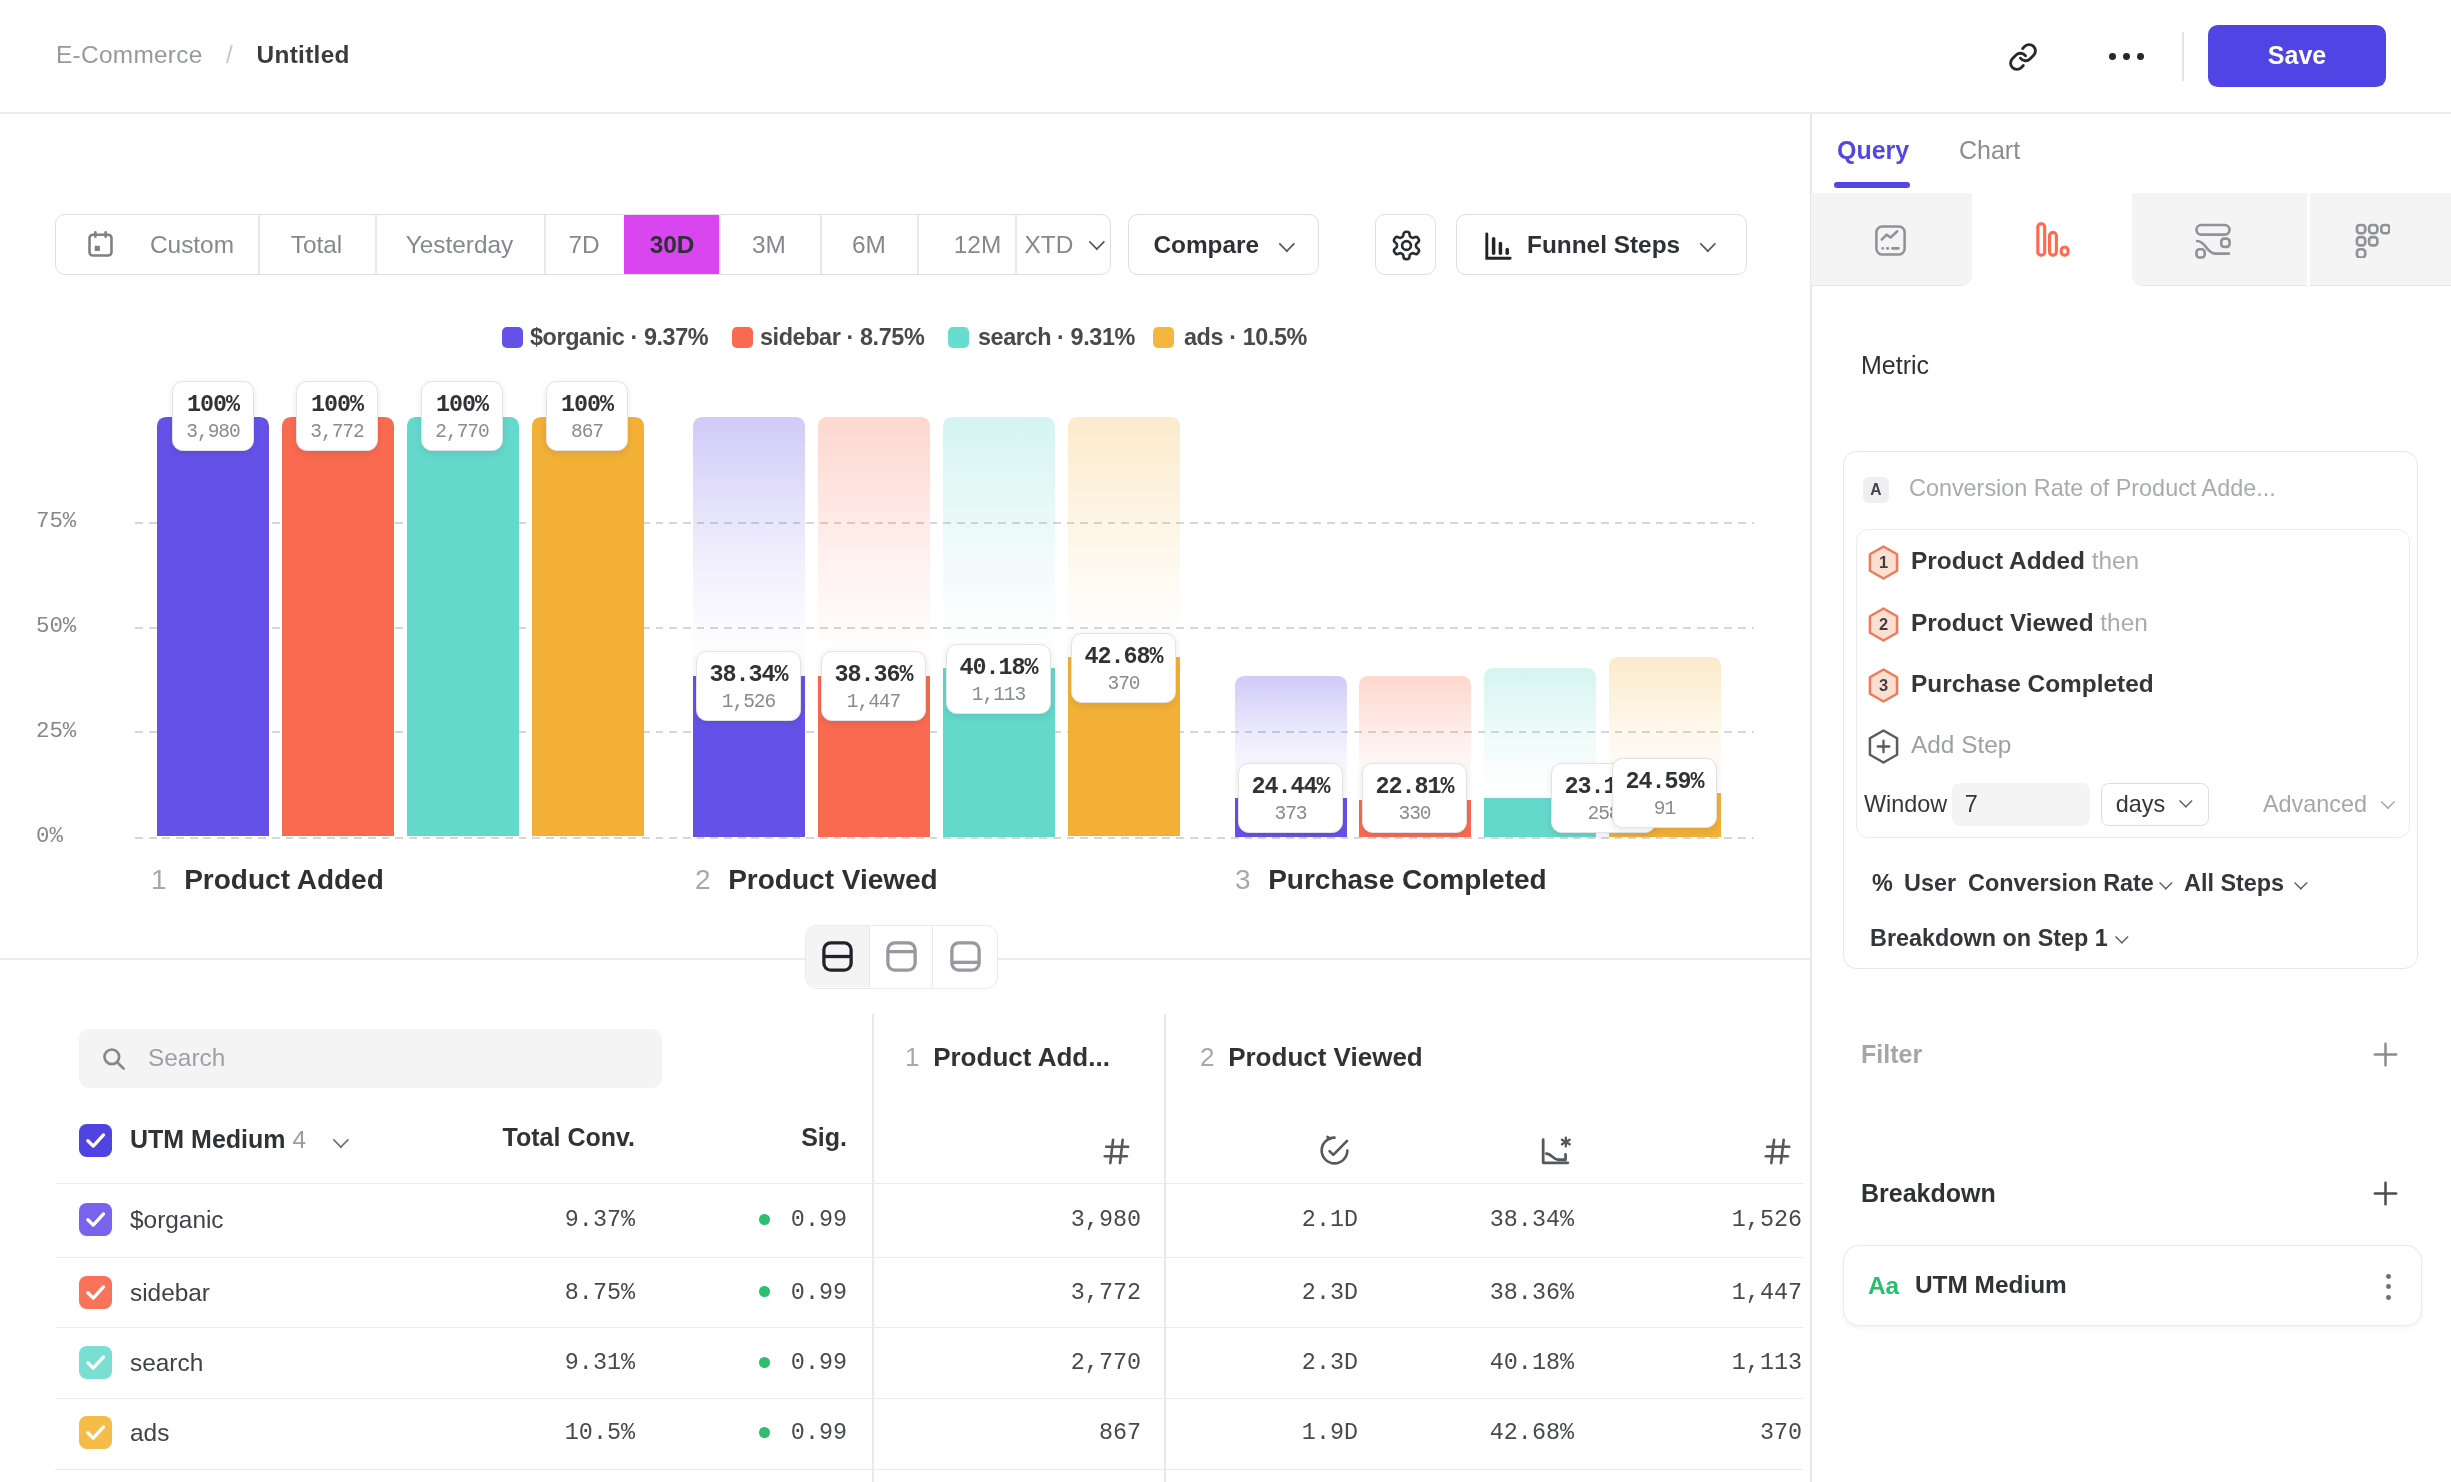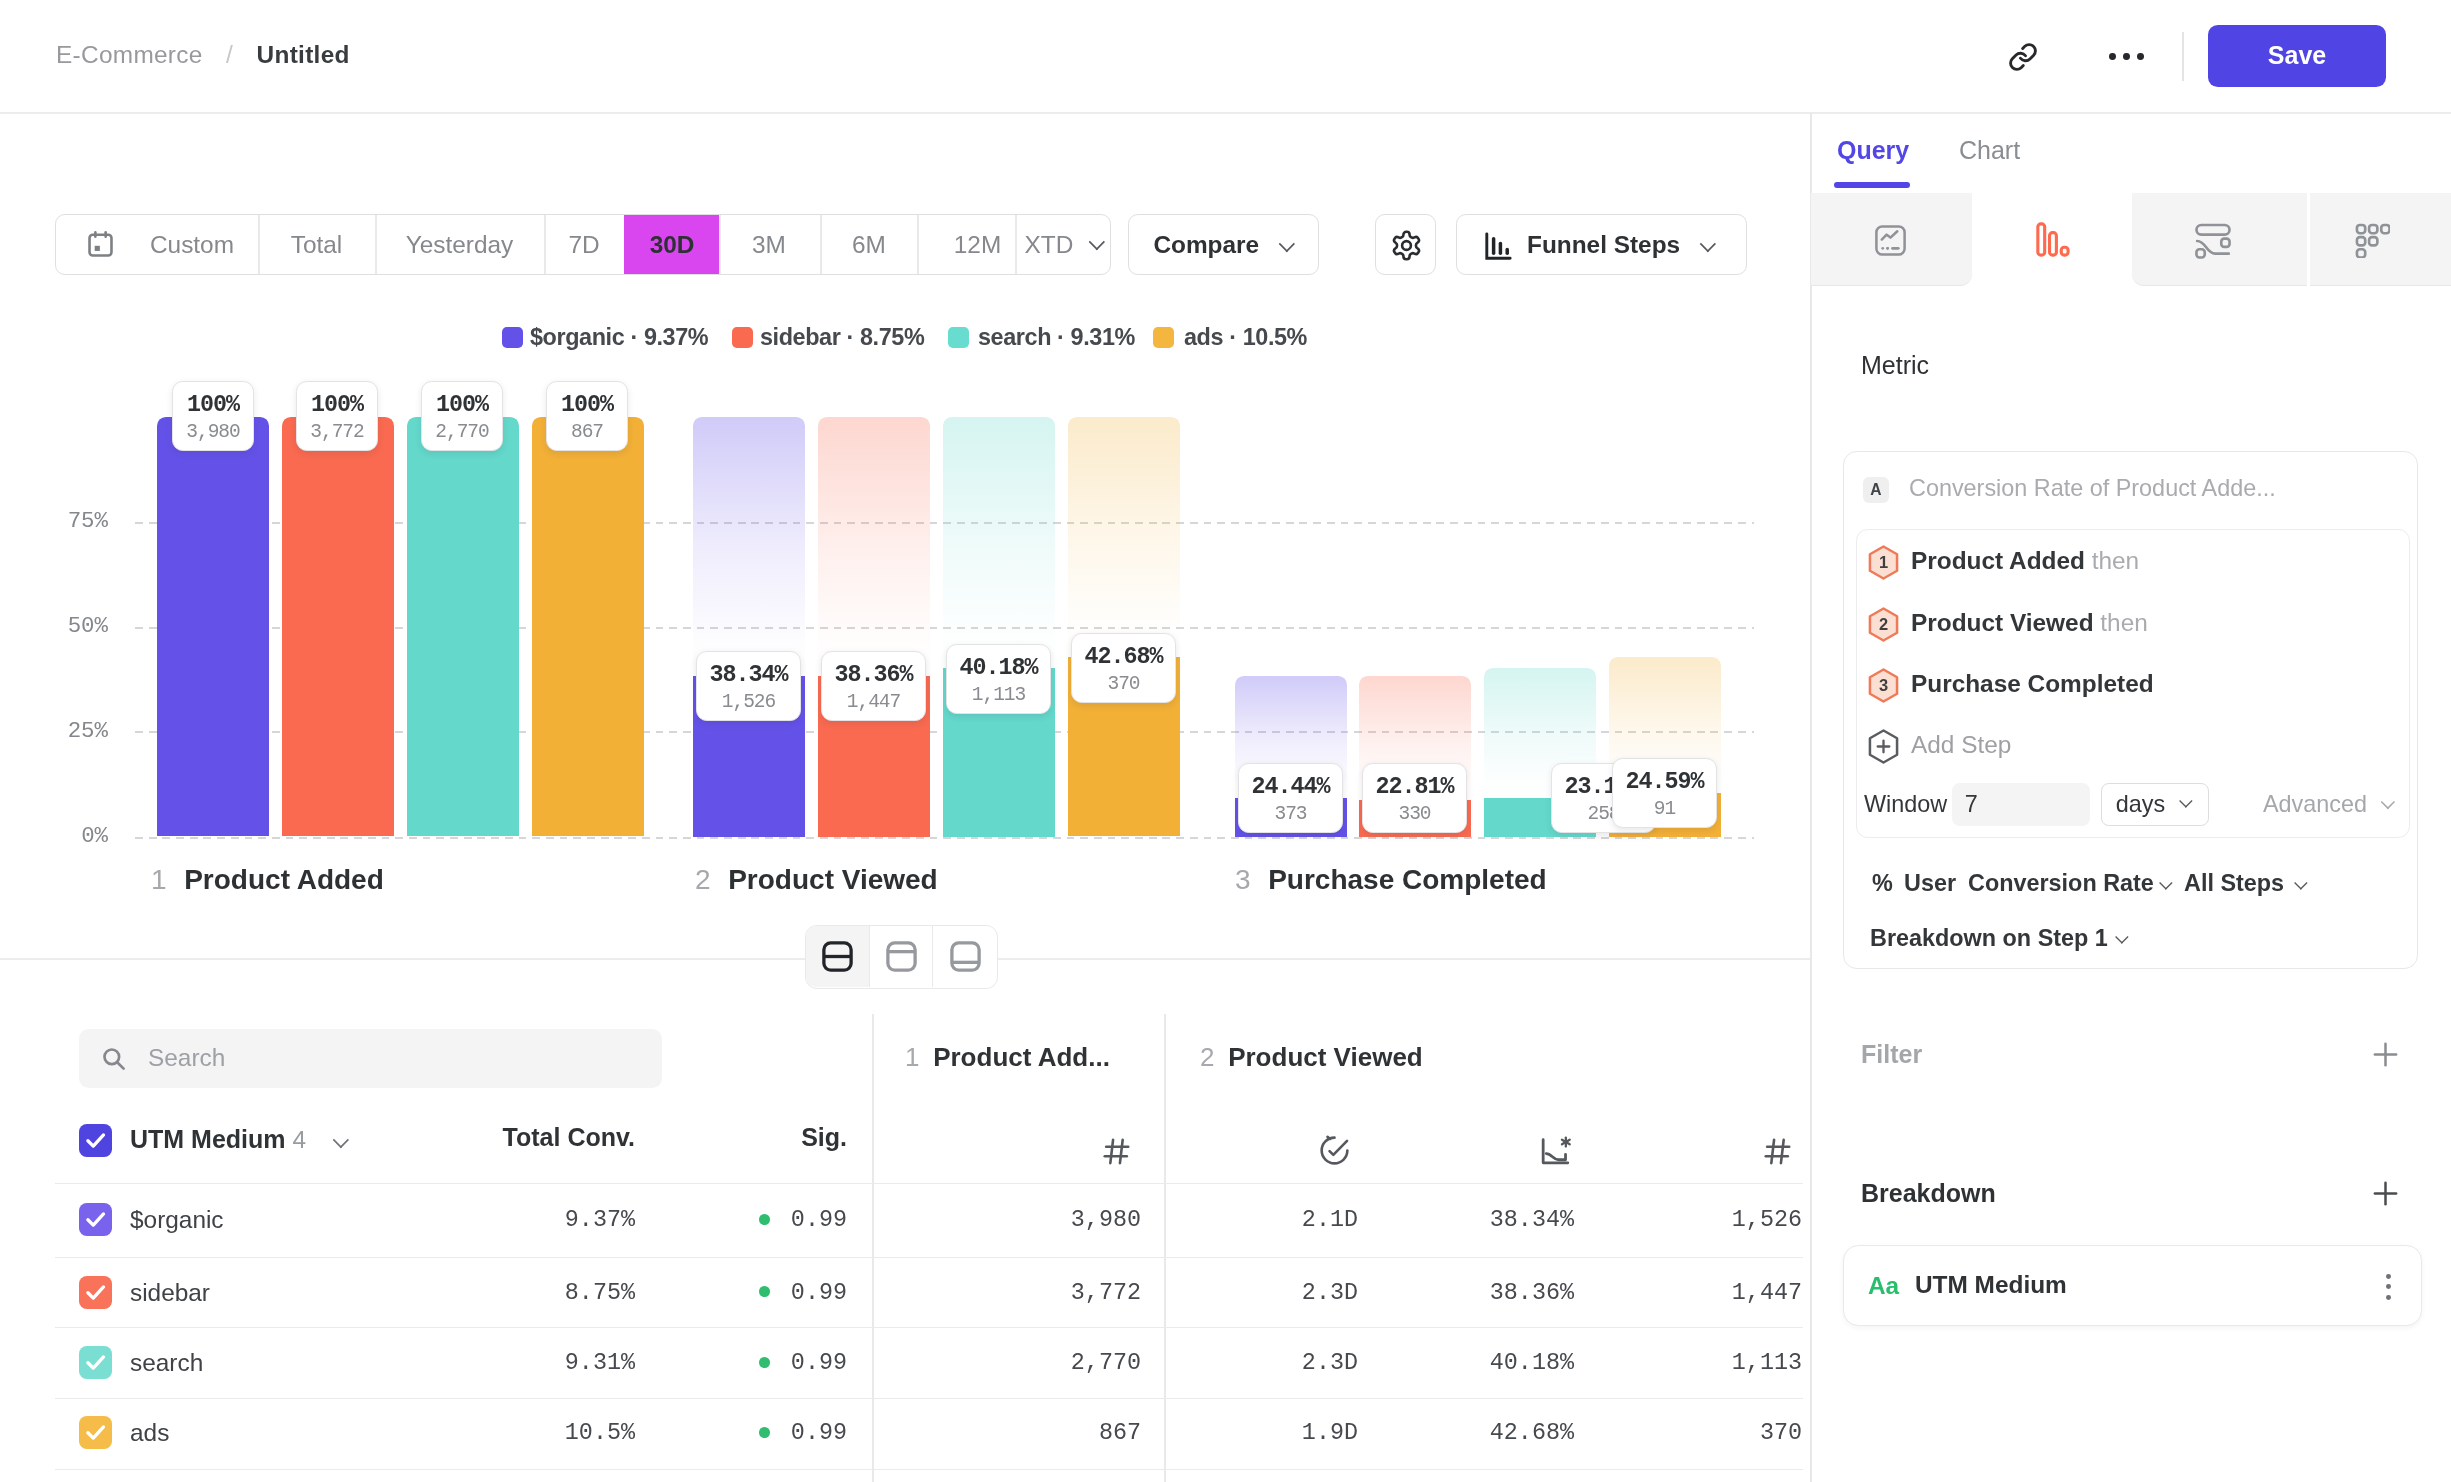--- a/index.html
+++ b/index.html
@@ -20,21 +20,21 @@
 #seg30{background:#d946ef;color:#2e3134 !important;font-weight:700 !important;}
 #compare{left:1128px;top:214px;width:191px;height:61px;font-size:24.4px;font-weight:600;color:#2f3235;line-height:59px;padding-left:24.4px;}
 #gearbtn{left:1375px;top:214px;width:61px;height:61px;}
 #fsteps{left:1456px;top:214px;width:291px;height:61px;font-size:24.4px;font-weight:600;color:#2f3235;line-height:59px;}
 .chev{display:inline-block;width:13.7px;height:13.7px;border-right:2.4px solid #55585c;border-bottom:2.4px solid #55585c;transform:rotate(45deg) scale(.82);vertical-align:2px;margin-left:9.8px;}
 
 .lsq{width:20.5px;height:20.5px;border-radius:4.9px;top:327px;}
 .llb{top:324px;font-size:23.4px;color:#46494d;font-weight:600;letter-spacing:-0.4px;}
 
 .grid{height:2px;background:repeating-linear-gradient(90deg,#d6d6d8 0 7.8px,transparent 7.8px 13.7px);left:135px;width:1619px;}
-.ylab{font-size:22.4px;color:#84878b;width:72px;text-align:right;left:36px;}
+.ylab{font-size:22.4px;color:#84878b;width:72px;left:36px;}
 .bar{width:112px;border-radius:8.8px 8.8px 0 0;}
 .bp{background:#6452e8;} .bc{background:#f96a50;} .bt{background:#64d8cb;} .ba{background:#f2b037;}
 .gp{background:linear-gradient(180deg,rgba(100,82,232,.30),rgba(100,82,232,.10) 52%,rgba(100,82,232,.01) 88%);}
 .gc{background:linear-gradient(180deg,rgba(249,106,80,.27),rgba(249,106,80,.10) 52%,rgba(249,106,80,.01) 88%);}
 .gt{background:linear-gradient(180deg,rgba(100,216,203,.27),rgba(100,216,203,.10) 52%,rgba(100,216,203,.01) 88%);}
 .ga{background:linear-gradient(180deg,rgba(242,176,55,.26),rgba(242,176,55,.10) 52%,rgba(242,176,55,.01) 88%);}
 .blb{background:#fff;border:1.5px solid #e3e3e5;border-radius:10.7px;box-shadow:0 2.9px 5.9px rgba(40,40,60,.10);text-align:center;font-family:"Liberation Mono",monospace;padding-top:8.8px;}
 .blb .p{font-size:23.4px;font-weight:700;color:#303336;line-height:29px;letter-spacing:-1px;}
 .blb .c{font-size:19.5px;color:#888b8f;line-height:25px;letter-spacing:-1px;}
 .steplab{top:864px;font-size:28px;font-weight:600;color:#2e3134;}

